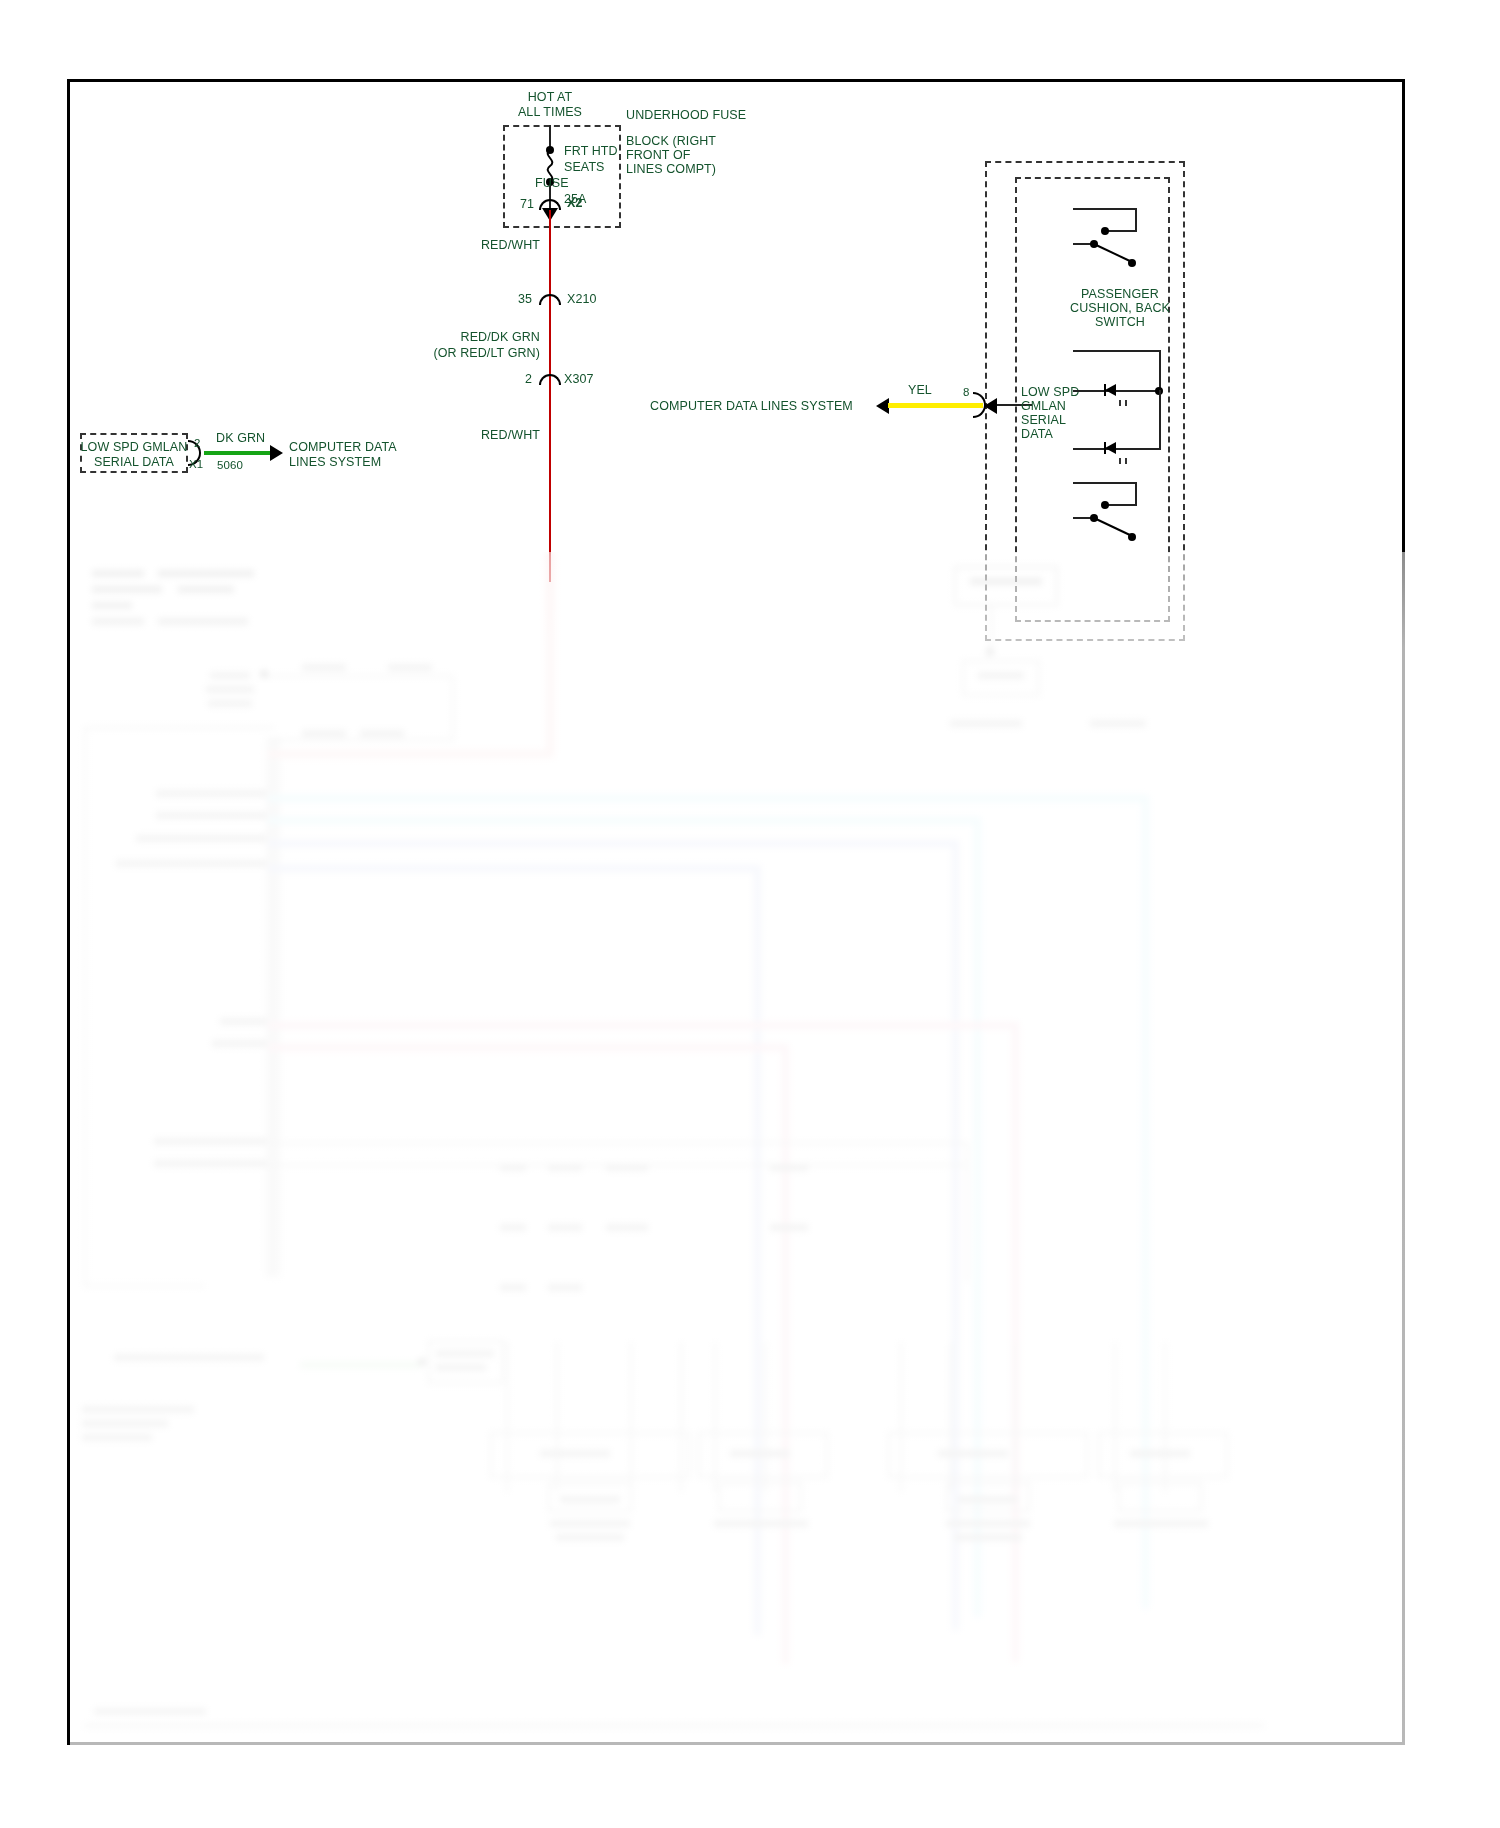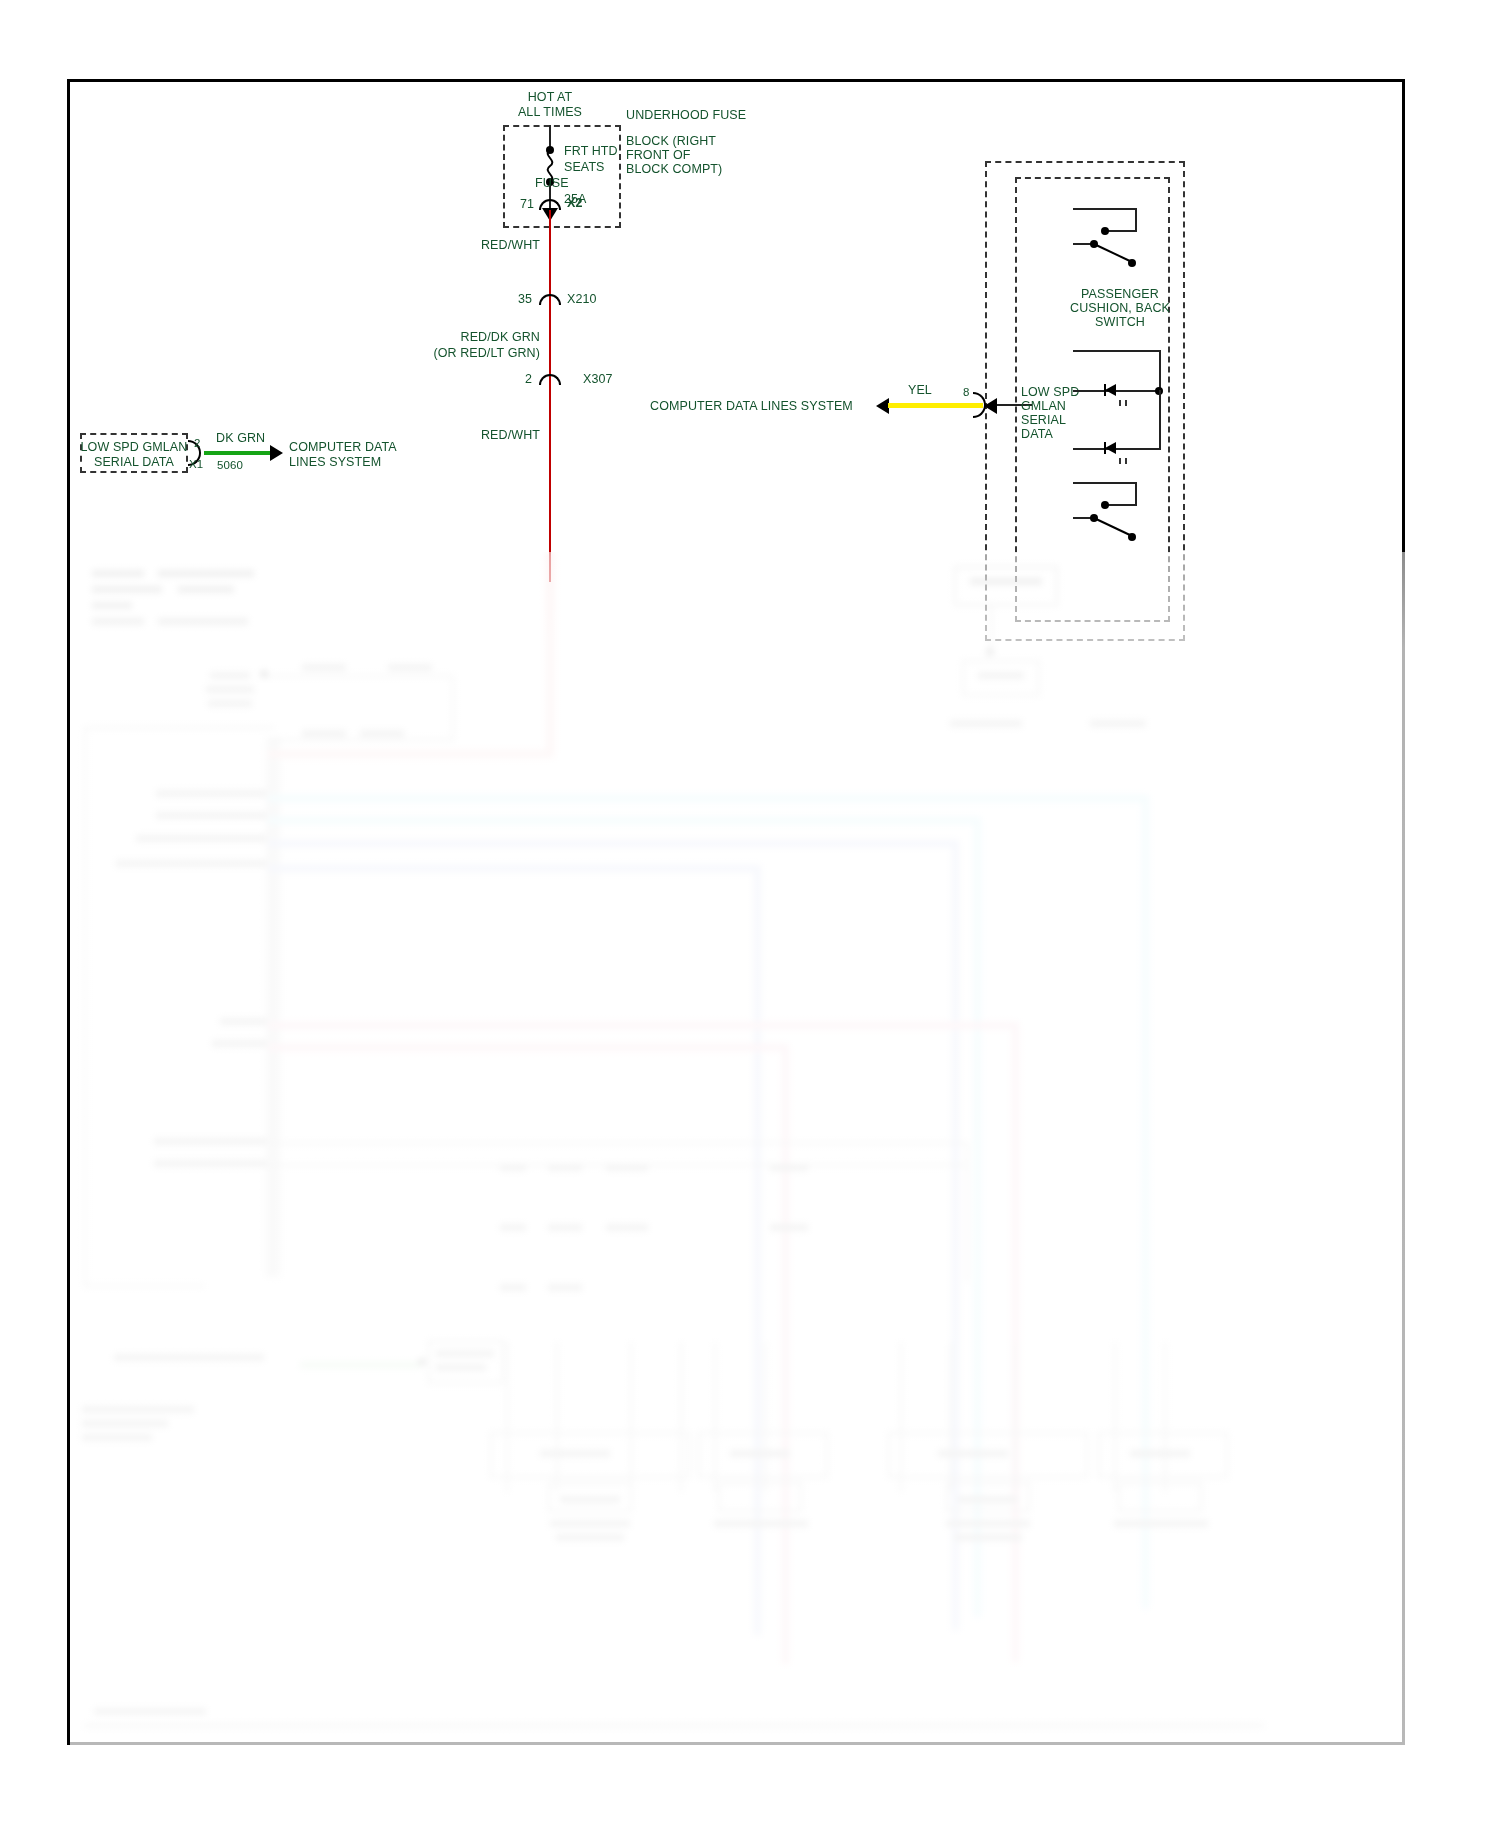--- a/index.html
+++ b/index.html
@@ -73,40 +73,40 @@
   <div class="arrowD" style="left:472px;top:126px;"></div>
 
   <div class="lbl" style="left:494px;top:62px;">FRT HTD</div>
   <div class="lbl" style="left:494px;top:78px;">SEATS</div>
   <div class="lbl" style="left:465px;top:94px;">FUSE</div>
   <div class="lbl" style="left:494px;top:110px;">25A</div>
 
   <div class="lbl" style="left:556px;top:26px;">UNDERHOOD FUSE</div>
   <div class="lbl" style="left:556px;top:52px;">BLOCK (RIGHT</div>
   <div class="lbl" style="left:556px;top:66px;">FRONT OF</div>
-  <div class="lbl" style="left:556px;top:80px;">BLOCK COMPT)</div>
+  <div class="lbl" style="left:556px;top:80px;">LINES COMPT)</div>
 
   <div class="arc" style="left:469px;top:117px;"></div>
   <div class="lbl r" style="left:424px;top:115px;width:40px;">71</div>
   <div class="lbl" style="left:497px;top:114px;font-weight:bold;">X2</div>
 
   <div class="wire vred" style="left:479px;top:128px;height:92px;"></div>
   <div class="lbl r" style="left:370px;top:156px;width:100px;">RED/WHT</div>
 
   <div class="arc" style="left:469px;top:212px;"></div>
   <div class="lbl r" style="left:420px;top:210px;width:42px;">35</div>
   <div class="lbl" style="left:497px;top:210px;">X210</div>
 
   <div class="wire vred" style="left:479px;top:220px;height:80px;"></div>
   <div class="lbl r" style="left:330px;top:248px;width:140px;">RED/DK GRN</div>
   <div class="lbl r" style="left:310px;top:264px;width:160px;">(OR RED/LT GRN)</div>
 
   <div class="arc" style="left:469px;top:292px;"></div>
   <div class="lbl r" style="left:420px;top:290px;width:42px;">2</div>
-  <div class="lbl" style="left:513px;top:290px;">X307</div>
+  <div class="lbl" style="left:494px;top:290px;">X307</div>
 
   <div class="wire vred" style="left:479px;top:300px;height:200px;"></div>
   <div class="lbl r" style="left:370px;top:346px;width:100px;">RED/WHT</div>
 
   <div class="dash" style="left:10px;top:351px;width:108px;height:40px;"></div>
   <div class="lbl c" style="left:10px;top:358px;width:108px;">LOW SPD GMLAN</div>
   <div class="lbl c" style="left:10px;top:373px;width:108px;">SERIAL DATA</div>
 
   <div class="arcL" style="left:118px;top:358px;"></div>
   <div class="lbl sm" style="left:124px;top:354px;">2</div>

